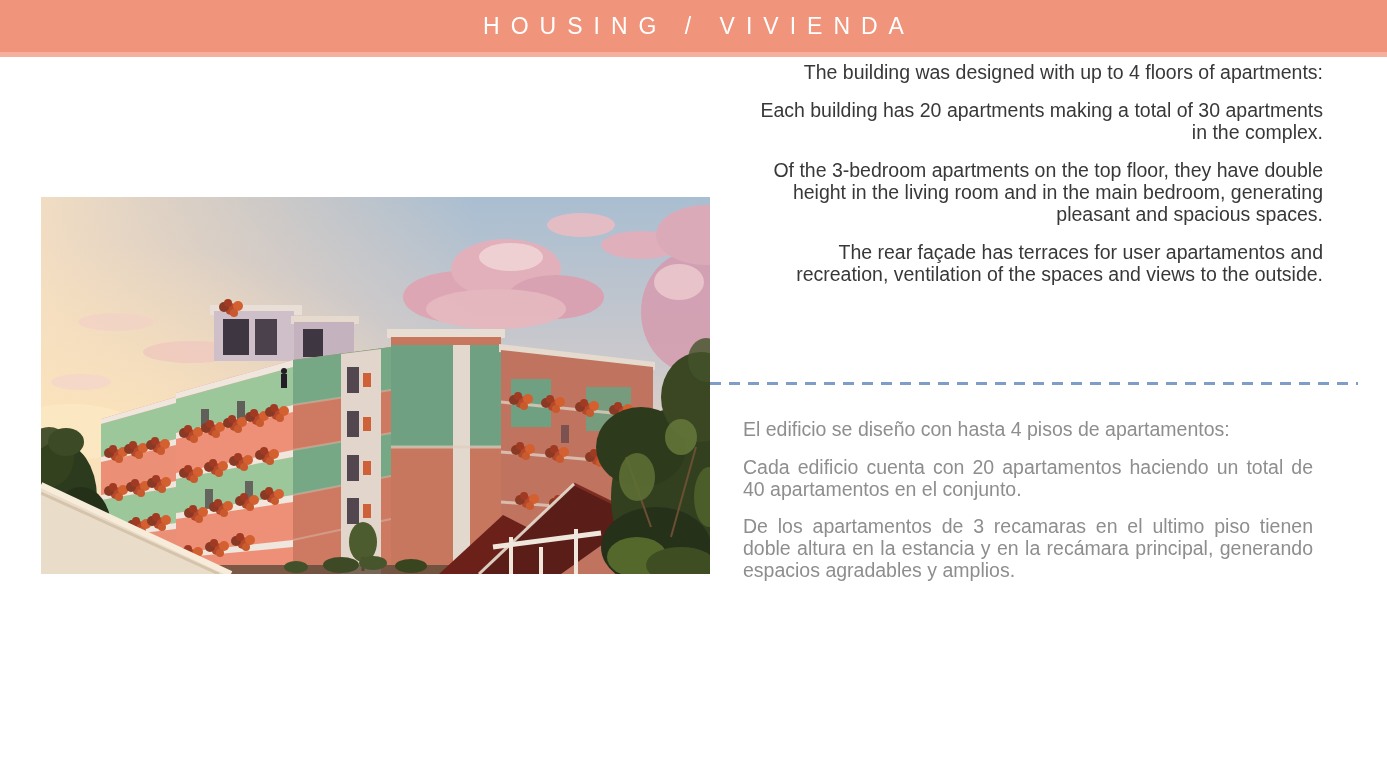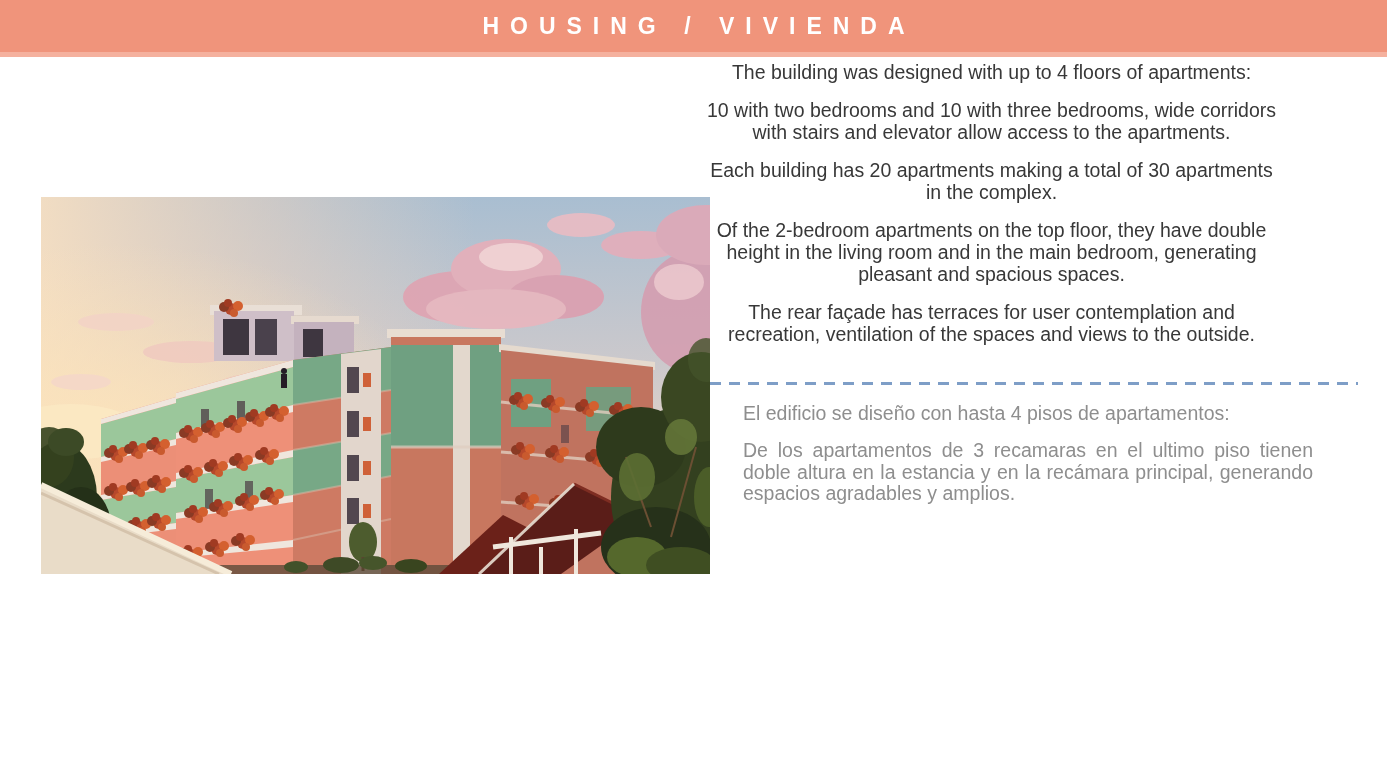--- a/index.html
+++ b/index.html
@@ -6,44 +6,44 @@
   body{
     width:1387px;height:780px;position:relative;overflow:hidden;
     background:#ffffff;
     font-family:"Liberation Sans","DejaVu Sans",sans-serif;
   }
   .header{
     position:absolute;top:0;left:0;width:1387px;height:52px;
     background:#F0947B;display:flex;align-items:center;justify-content:center;
   }
   .header-title{
-    color:#ffffff;font-size:23px;font-weight:700;
+    color:#ffffff;font-size:23px;font-weight:400;
     letter-spacing:11px;padding-left:11px;white-space:nowrap;
   }
   .header-strip{
     position:absolute;top:52px;left:0;width:1387px;height:5px;background:#F5B19E;
   }
   .render-wrap{
     position:absolute;left:41px;top:197px;width:669px;height:377px;
   }
   .render-wrap svg{display:block;width:669px;height:377px;}
   .col-en{
-    position:absolute;left:704px;top:62px;width:575px;
-    color:#383838;font-size:19.5px;line-height:21.8px;text-align:center;
+    position:absolute;left:748px;top:62px;width:575px;
+    color:#383838;font-size:19.5px;line-height:21.8px;text-align:right;
   }
   .col-en p{margin:0 0 16.5px 0;}
   .divider{
     position:absolute;left:710px;top:382px;width:648px;height:3px;
     background:repeating-linear-gradient(90deg,#7E9EC7 0 11px,transparent 11px 19px);
   }
   .col-es{
     position:absolute;left:743px;top:403px;width:570px;
     color:#8E8E8E;font-size:19.5px;line-height:21.8px;text-align:justify;
   }
-  .col-es p{margin:0 0 15px 0;}
+  .col-es p{margin:16px 0 15px 0;}
 </style>
 </head>
 <body>
 
 <div class="header">
   <span class="header-title">HOUSING / VIVIENDA</span>
 </div>
 <div class="header-strip"></div>
 
 <div class="render-wrap">
@@ -255,24 +255,24 @@
       <ellipse cx="640" cy="240" rx="16" ry="18" fill="#66793A" opacity="0.85"></ellipse>
       <ellipse cx="668" cy="300" rx="15" ry="30" fill="#4E6029" opacity="0.9"></ellipse>
       <ellipse cx="596" cy="360" rx="30" ry="20" fill="#55682C"></ellipse>
       <ellipse cx="640" cy="368" rx="35" ry="18" fill="#3F4E22"></ellipse>
     </g>
   </svg>
 </div>
 
 <div class="col-en">
   <p>The building was designed with up to 4 floors of apartments:</p>
-  <p>10 with two bedrooms and 10 with three bedrooms, wide corridors with stairs and elevator allow access to the apartments.</p>
   <p>Each building has 20 apartments making a total of 30 apartments in the complex.</p>
-  <p>Of the 2-bedroom apartments on the top floor, they have double height in the living room and in the main bedroom, generating pleasant and spacious spaces.</p>
-  <p>The rear façade has terraces for user contemplation and recreation, ventilation of the spaces and views to the outside.</p>
+  <p>Of the 3-bedroom apartments on the top floor, they have double height in the living room and in the main bedroom, generating pleasant and spacious spaces.</p>
+  <p>The rear façade has terraces for user apartamentos and recreation, ventilation of the spaces and views to the outside.</p>
 </div>
 
 <div class="divider"></div>
 
 <div class="col-es">
   <p>El edificio se diseño con hasta 4 pisos de apartamentos:</p>
+  <p>Cada edificio cuenta con 20 apartamentos haciendo un total de 40 apartamentos en el conjunto.</p>
   <p>De los apartamentos de 3 recamaras en el ultimo piso tienen doble altura en la estancia y en la recámara principal, generando espacios agradables y amplios.</p>
 </div>
 
 </body></html>

